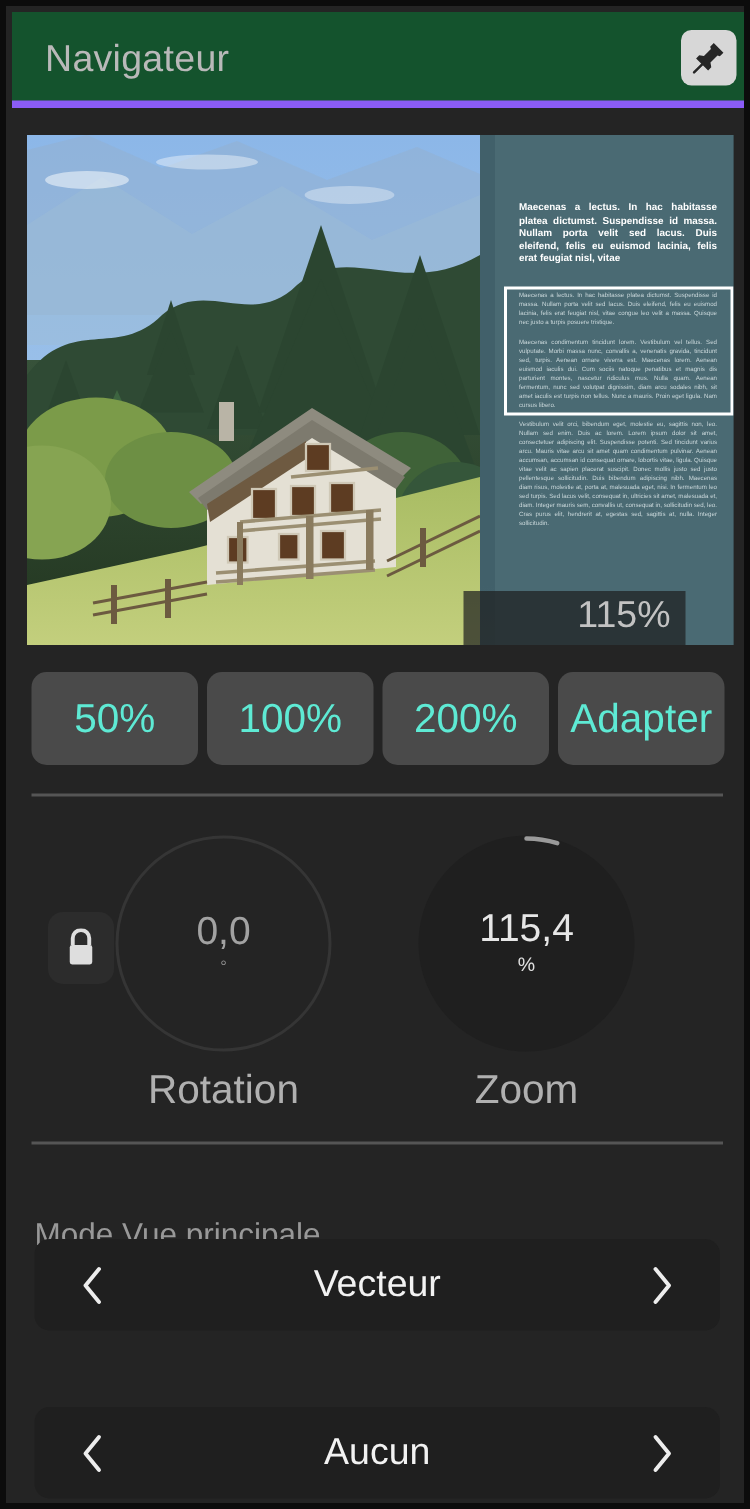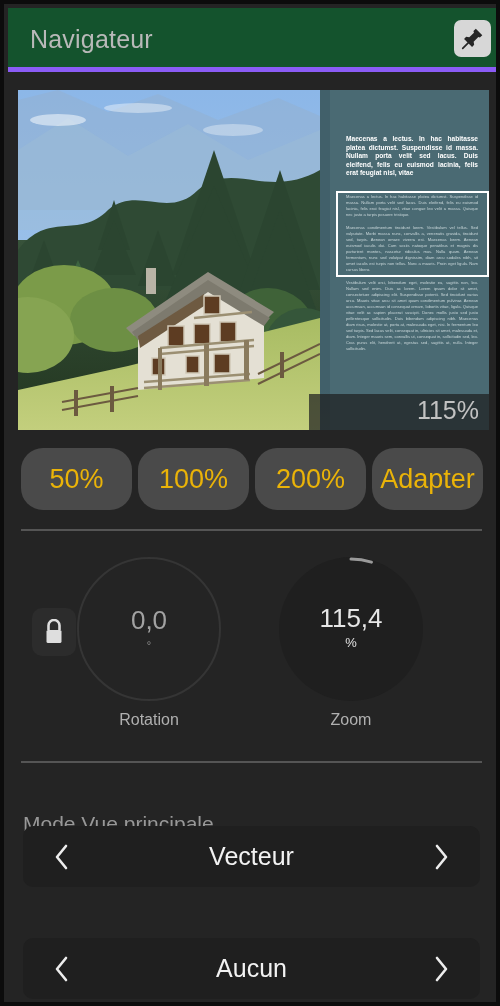--- a/index.html
+++ b/index.html
@@ -125,21 +125,21 @@
     top: 101px;
     width: 153px;
     height: 86px;
     border: 2px solid #ffffff;
     box-sizing: border-box;
   }
   .zoom-overlay {
     position: absolute;
     left: 291px;
     bottom: 0;
-    width: 180px;
+    width: 148px;
     height: 36px;
     background: rgba(30,32,32,0.72);
   }
   .zoom-overlay span {
     position: absolute;
     right: 10px;
     top: 2px;
     font-size: 25px;
     color: #c2c2c2;
   }
@@ -149,23 +149,23 @@
     position: absolute;
     left: 17px;
     top: 444px;
     width: 462px;
     height: 62px;
     display: flex;
     gap: 6px;
   }
   .preset {
     flex: 1 1 0;
-    border-radius: 22px;
+    border-radius: 10px;
     background: #4a4a4a;
-    color: #eab308;
+    color: #5eead4;
     font-size: 27px;
     display: flex;
     align-items: center;
     justify-content: center;
     cursor: pointer;
     user-select: none;
   }
 
   .sep {
     position: absolute;
@@ -233,21 +233,21 @@
     font-size: 13px;
   }
   .dial-rotation .dial-unit { color: #8e8e8e; font-size: 11px; top: 80px; }
   .dial-zoom .dial-unit { color: #e0e0e0; }
 
   .dial-label {
     position: absolute;
     top: 707px;
     width: 144px;
     text-align: center;
-    font-size: 16px;
+    font-size: 27px;
     color: #b0b0b0;
   }
   .label-rotation { left: 73px; }
   .label-zoom { left: 275px; }
 
   
   .field-label {
     position: absolute;
     left: 19px;
     font-size: 21px;

